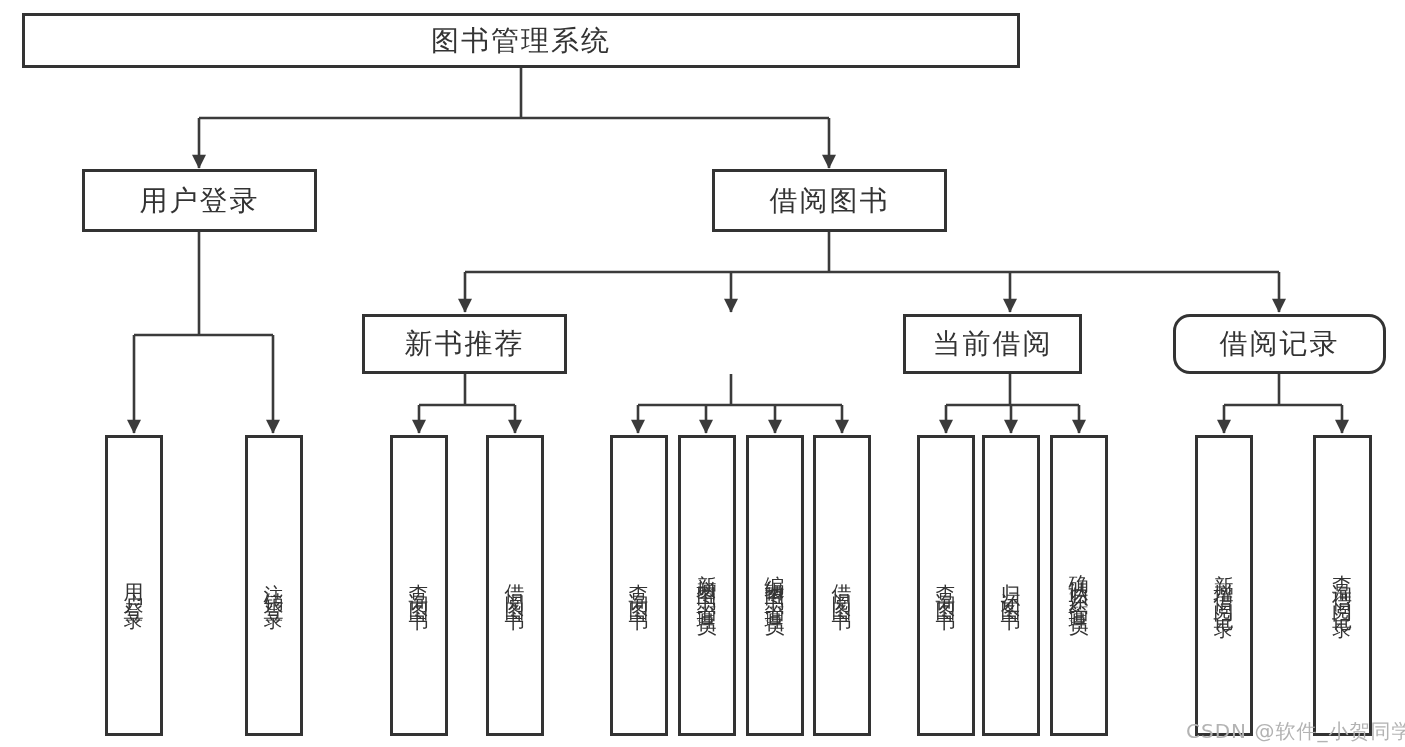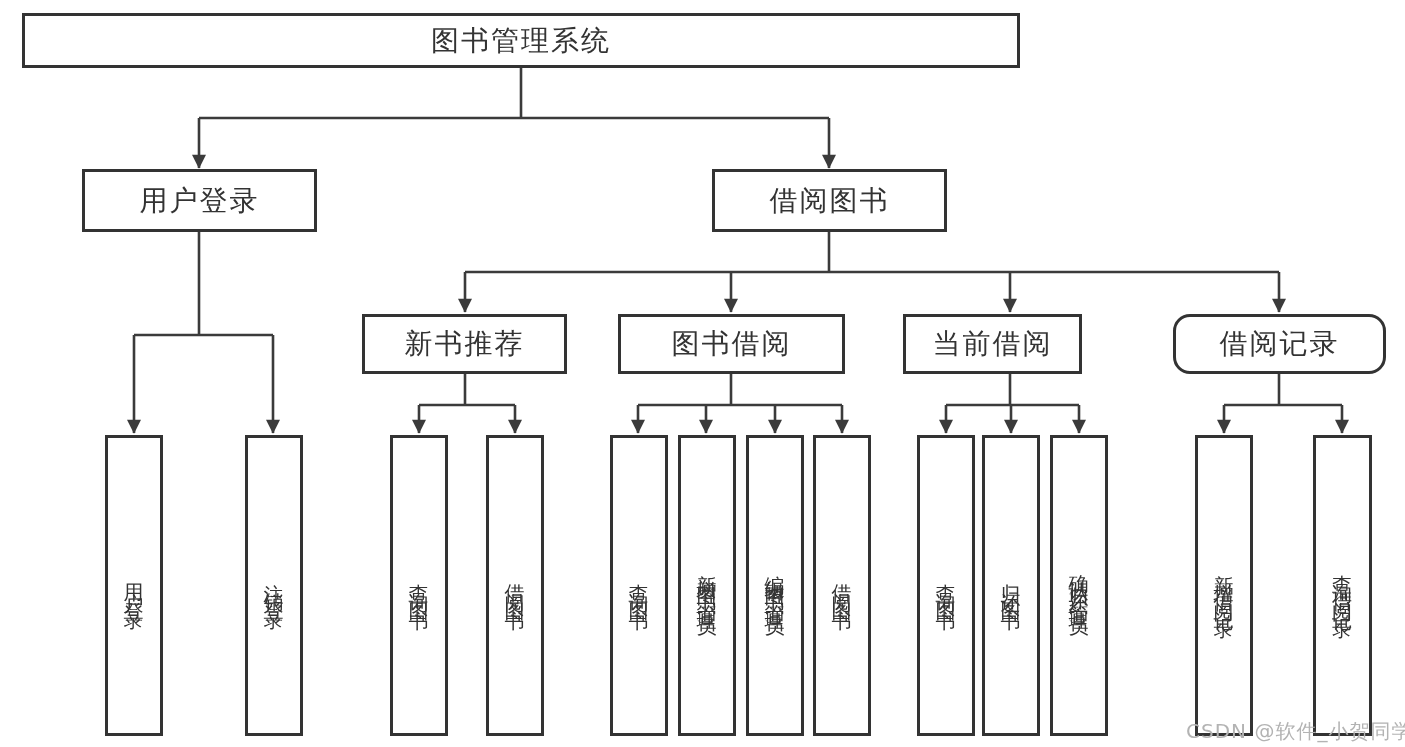--- a/index.html
+++ b/index.html
@@ -130,21 +130,20 @@
       <path d="M1342,405 V433" marker-end="url(#arrow)"></path>
     </g>
   </svg>
 
   <div class="node hnode" style="left:22px; top:13px; width:998px; height:55px;">图书管理系统</div>
 
   <div class="node hnode" style="left:82px; top:169px; width:235px; height:63px;">用户登录</div>
   <div class="node hnode" style="left:712px; top:169px; width:235px; height:63px;">借阅图书</div>
 
   <div class="node hnode" style="left:362px; top:314px; width:205px; height:60px;">新书推荐</div>
-  <div class="node hnode" style="left:618px; top:314px; width:227px; height:60px;">图书借阅</div>
   <div class="node hnode" style="left:903px; top:314px; width:179px; height:60px;">当前借阅</div>
   <div class="node hnode" style="left:1173px; top:314px; width:213px; height:60px;border-radius:17px;">借阅记录</div>
 
   <div class="node leaf" style="left:105px;">
     <span class="vtext">用户登录</span>
   </div>
   <div class="node leaf" style="left:245px;">
     <span class="vtext">注销登录</span>
   </div>
 

